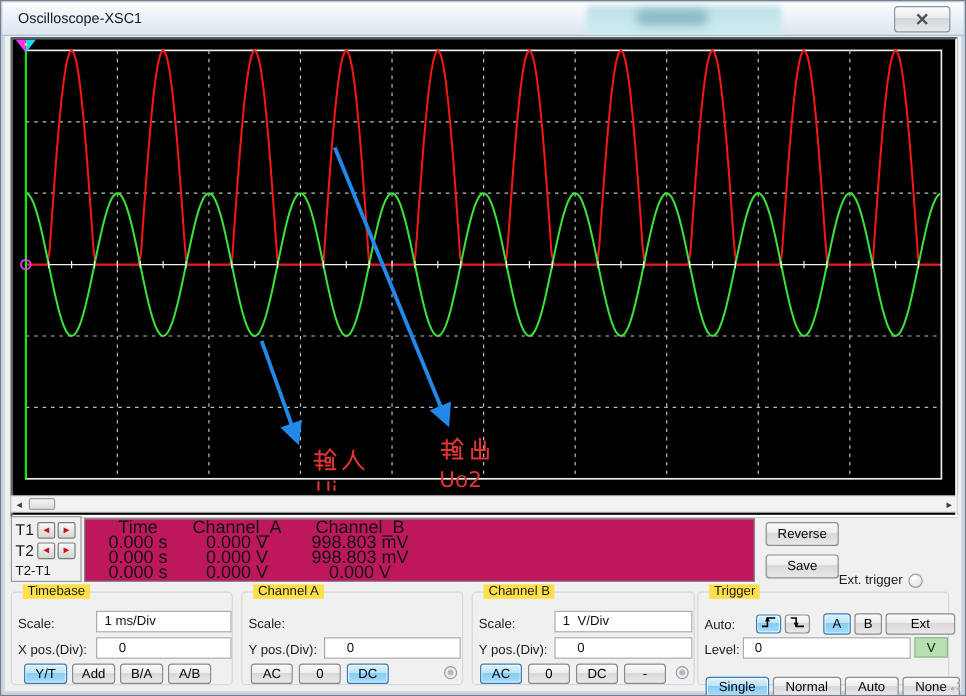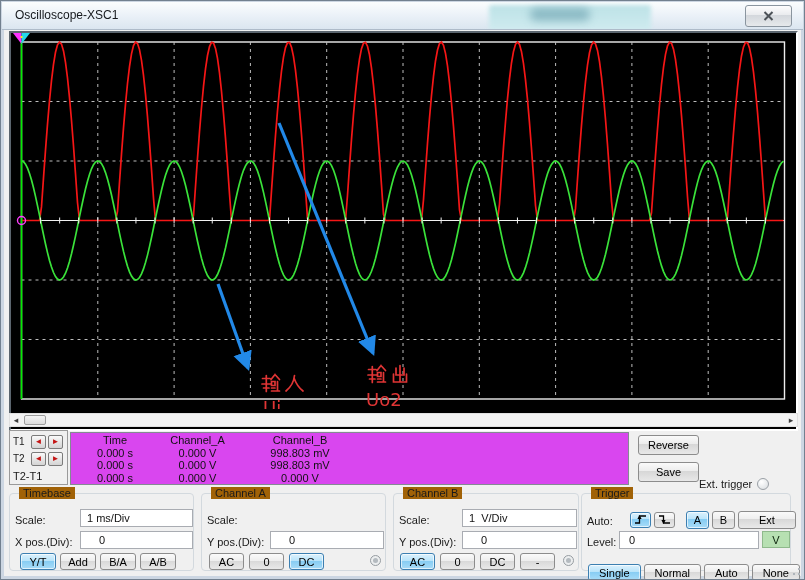--- a/index.html
+++ b/index.html
@@ -28,39 +28,39 @@
     border-style:solid;border-width:2px;border-color:#5b656e #ffffff #ffffff #5b656e;}
   .scope svg{display:block;}
   
   .hscroll{position:absolute;left:8px;top:412px;width:789px;height:14px;background:#f3f3f3;border:1px solid #e0e0e0;}
   .sb-arrow{position:absolute;top:0;width:12px;height:12px;color:#3c3c3c;font-size:9px;line-height:12px;text-align:center;}
   .sb-arrow.l{left:0;} .sb-arrow.r{right:0;}
   .sb-thumb{position:absolute;left:14px;top:1px;width:22px;height:10px;background:linear-gradient(#f4f4f4,#dcdcdc);border:1px solid #9d9d9d;border-radius:2px;}
   
   .tbox{position:absolute;left:8px;top:429px;width:59px;height:55px;border:1px solid #9a9a9a;background:#f0f0f0;padding:2px 0 0 3px;}
   .trow{display:flex;align-items:center;height:17px;gap:2px;}
-  .trow .tlabel{width:16px;font-size:10px;}
+  .trow .tlabel{width:16px;font-size:13px;}
   .tbtn{width:15px;height:14px;padding:0;border:1px solid #7b7b7b;border-radius:2px;
     background:linear-gradient(#fafafa,#e8e8e8 45%,#d4d4d4);color:#c41414;font-size:8px;line-height:11px;text-align:center;}
   .tdiff{font-size:11px;margin-top:3px;}
   
-  .readout{position:absolute;left:69px;top:431px;width:559px;height:53px;background:#d946ef;
-    border:1px solid #848a93;font-size:11px;color:#111;padding-top:1px;}
+  .readout{position:absolute;left:69px;top:431px;width:559px;height:53px;background:#be185d;
+    border:1px solid #848a93;font-size:15px;color:#111;padding-top:1px;}
   .rrow{display:grid;grid-template-columns:60px 105px 100px;height:12.5px;line-height:12.5px;text-align:center;padding-left:14px;}
   .rrow.head{font-weight:normal;}
   .btn{position:absolute;height:20px;width:61px;padding:0;
     background:linear-gradient(#fafafa,#ececec 45%,#d7d7d7 46%,#e8e8e8);
     border:1px solid #8c8c8c;border-radius:3px;font-size:11px;font-family:inherit;color:#000;}
   .btn.reverse{left:637px;top:434px;}
   .btn.save{left:637px;top:461px;}
   .exttrig{position:absolute;left:698px;top:477px;display:flex;align-items:center;gap:5px;font-size:11px;}
   .led{width:12px;height:12px;border-radius:50%;border:1px solid #9aa0a6;background:radial-gradient(circle at 35% 30%,#ffffff,#d8dcdf);}
   
   .grp{position:absolute;top:492px;height:78px;border:1px solid #d3d9de;border-radius:4px;}
-  .grp .legend{position:absolute;top:-7px;left:9px;background:#a16207;padding:0 4px;font-size:11px;}
+  .grp .legend{position:absolute;top:-7px;left:9px;background:#fde047;padding:0 4px;font-size:11px;}
   .grp .flabel{position:absolute;left:5px;font-size:11px;}
   .grp input{position:absolute;height:18px;border:1px solid #a9acb2;font-family:inherit;font-size:11px;padding:0 0 0 6px;color:#111;background:#fff;}
   .grp input.posin{padding-left:18px;}
   .btnrow{position:absolute;display:flex;}
   .wbtn{height:17px;padding:0;border:1px solid #8c8c8c;border-radius:3px;font-size:11px;font-family:inherit;color:#000;
     background:linear-gradient(#fafafa,#eeeeee 45%,#d8d8d8 46%,#e9e9e9);display:flex;align-items:center;justify-content:center;}
   .wbtn.active{background:linear-gradient(#dcf1fd,#b9e4fa 45%,#86ccf3 46%,#a8dcf8);border-color:#3c7fb1;box-shadow:inset 0 0 0 1px rgba(255,255,255,.65);}
   .tb-row .wbtn{width:36px;margin-right:4px;}
   .ch-row .wbtn{width:35px;margin-right:5px;}
   .edge-row .wbtn{margin-right:3px;}

